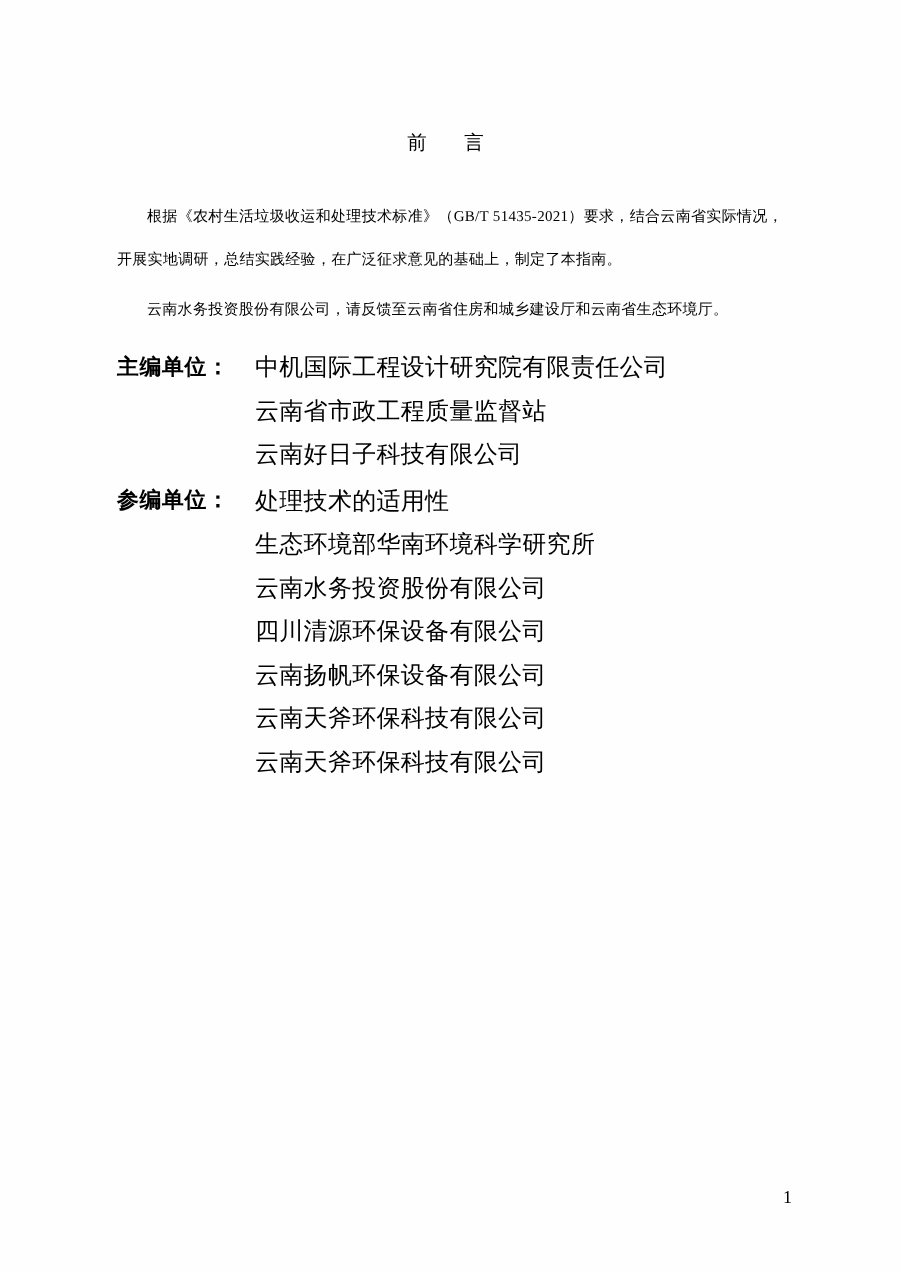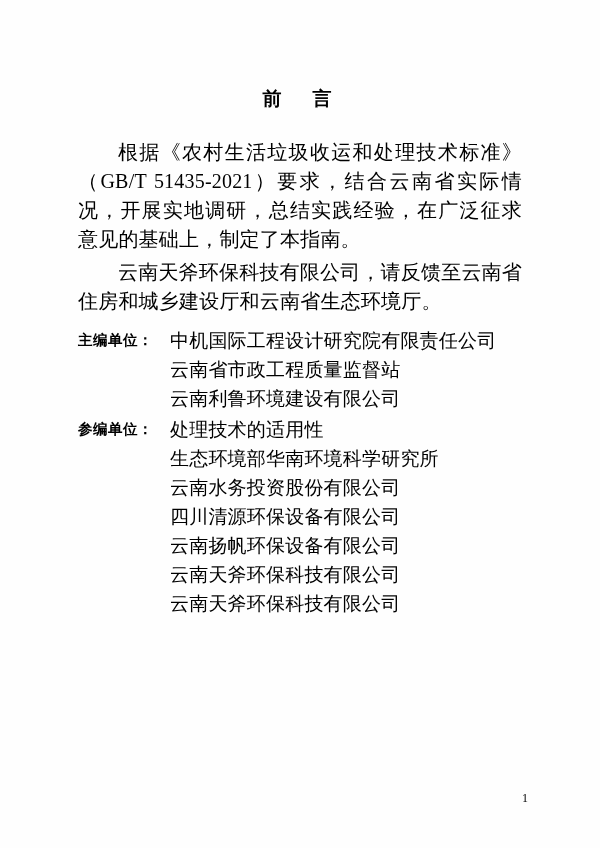--- a/index.html
+++ b/index.html
@@ -25,28 +25,28 @@
     box-sizing: border-box;
   }
   .content {
     position: absolute;
     left: 78px;
     top: 86px;
     width: 444px;
   }
   .doc-title {
     text-align: center;
-    font-size: 19px;
-    font-weight: bold;
+    font-size: 13px;
+    font-weight: normal;
     letter-spacing: 6px;
     margin: 0 0 26px 0;
     font-family: "Liberation Serif", "DejaVu Serif", serif;
   }
   .para {
-    font-size: 20px;
+    font-size: 10px;
     line-height: 29px;
     text-align: justify;
     text-justify: inter-ideograph;
     text-indent: 2em;
     margin: 0 0 4px 0;
     letter-spacing: 0.2px;
   }
   .org-block {
     margin-top: 10px;
   }
@@ -60,21 +60,21 @@
     flex: 0 0 92px;
     font-size: 14.5px;
     font-weight: bold;
     line-height: 29px;
     letter-spacing: 0.5px;
   }
   .org-names {
     flex: 1 1 auto;
   }
   .org-name {
-    font-size: 19px;
+    font-size: 16px;
     line-height: 29px;
     letter-spacing: 0.2px;
   }
   .page-number {
     position: absolute;
     right: 72px;
     bottom: 42px;
     font-size: 12px;
     font-family: "Liberation Serif", "DejaVu Serif", serif;
     color: #000;
@@ -82,30 +82,30 @@
 </style>
 </head>
 <body>
 
 <div class="page">
   <div class="content">
 
     <h1 class="doc-title">前　言</h1>
 
     <p class="para">根据《农村生活垃圾收运和处理技术标准》（GB/T 51435-2021）要求，结合云南省实际情况，开展实地调研，总结实践经验，在广泛征求意见的基础上，制定了本指南。</p>
-    <p class="para">云南天斧环保科技有限公司，请反馈至云南省住房和城乡建设厅和云南省生态环境厅。</p>
+    <p class="para">云南水务投资股份有限公司，请反馈至云南省住房和城乡建设厅和云南省生态环境厅。</p>
 
     <div class="org-block">
 
       <div class="org-group">
         <div class="org-label">主编单位：</div>
         <div class="org-names">
           <div class="org-name">中机国际工程设计研究院有限责任公司</div>
           <div class="org-name">云南省市政工程质量监督站</div>
-          <div class="org-name">云南利鲁环境建设有限公司</div>
+          <div class="org-name">云南好日子科技有限公司</div>
         </div>
       </div>
 
       <div class="org-group">
         <div class="org-label">参编单位：</div>
         <div class="org-names">
           <div class="org-name">处理技术的适用性</div>
           <div class="org-name">生态环境部华南环境科学研究所</div>
           <div class="org-name">云南水务投资股份有限公司</div>
           <div class="org-name">四川清源环保设备有限公司</div>

